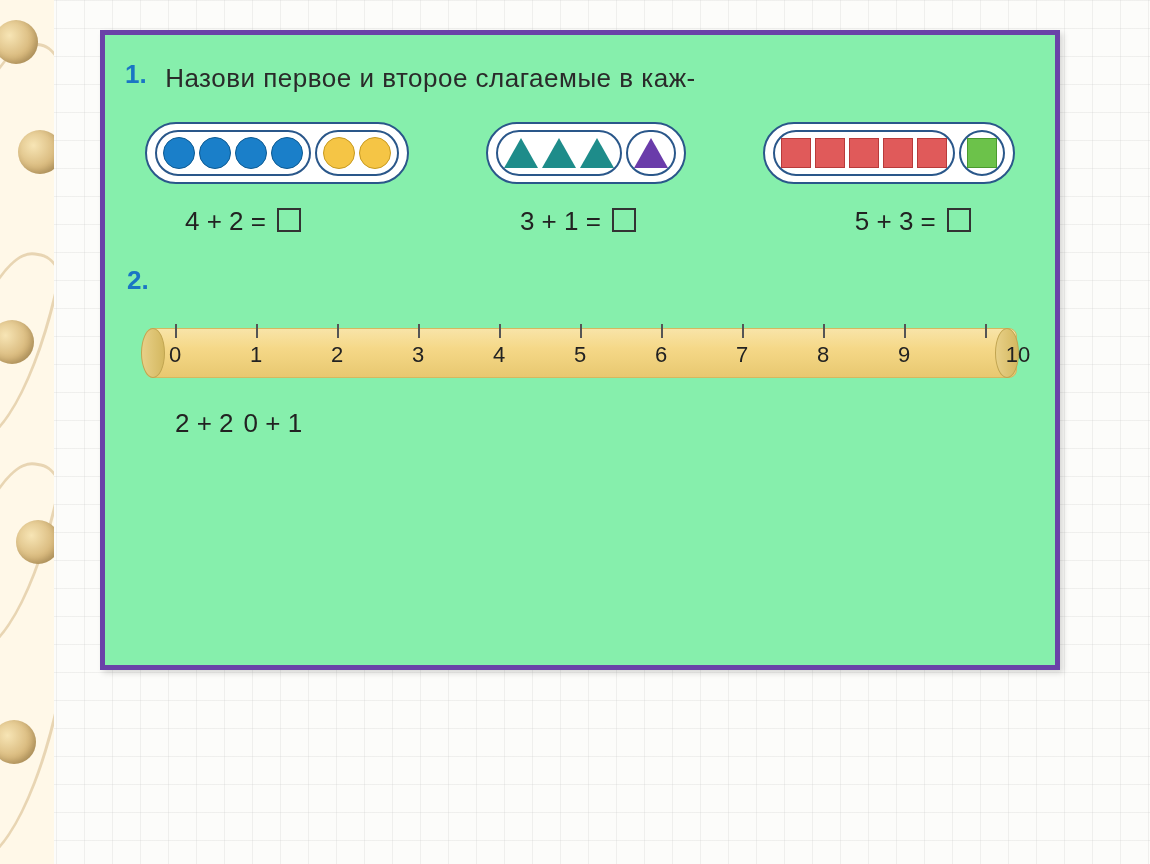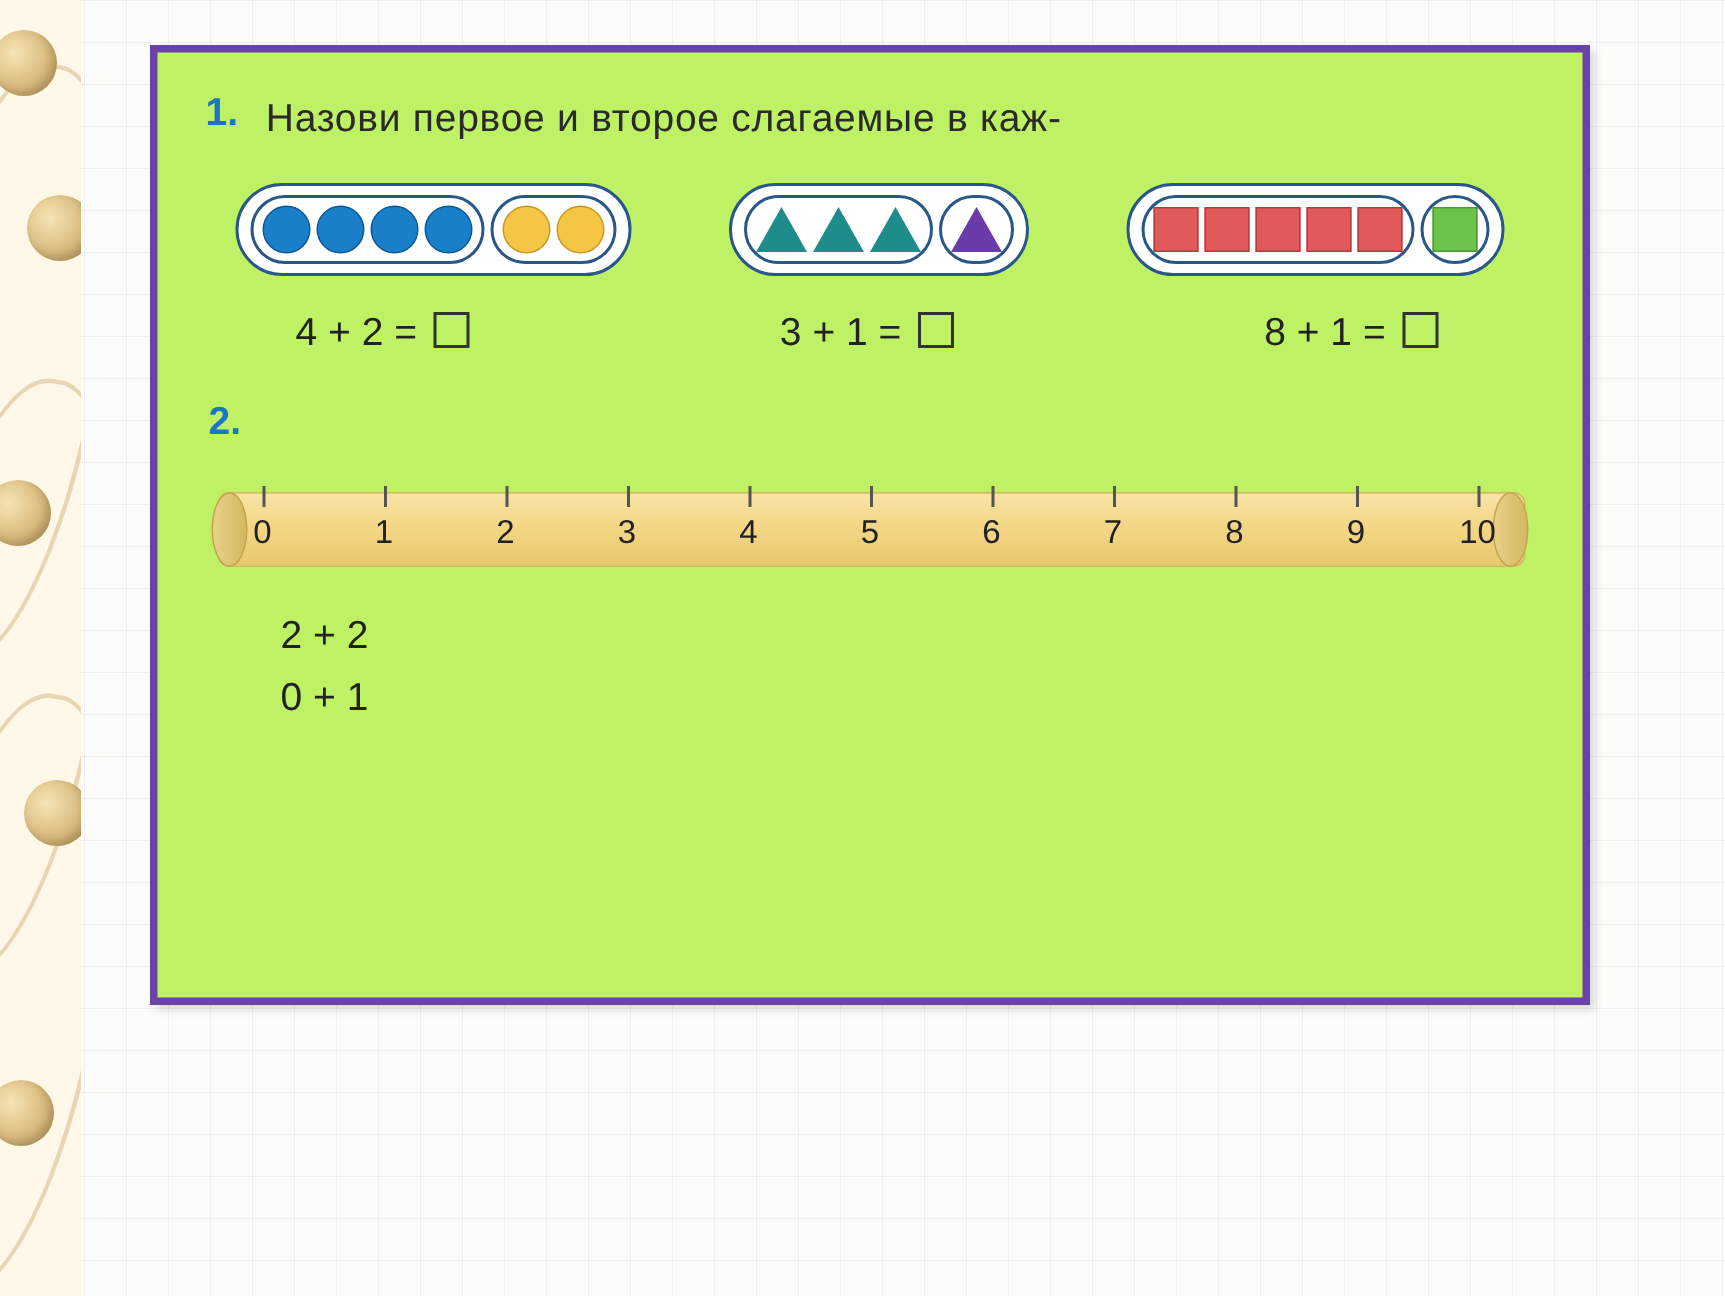--- a/index.html
+++ b/index.html
@@ -36,23 +36,23 @@
     border-radius: 60px / 200px;
     left: -60px;
     transform: rotate(10deg);
   }
   .main-frame {
     position: absolute;
     left: 100px; top: 30px;
     width: 960px;
     height: 640px;
     border: 5px solid #6a42a8;
-    background: #bef264;
+    background: #86efac;
     box-shadow: 3px 3px 6px rgba(0,0,0,0.15);
-    padding: 24px 32px;
+    padding: 24px 20px;
     box-sizing: border-box;
   }
   .task-number {
     color: #1a75c4;
     font-size: 26px;
     font-weight: bold;
     margin-right: 14px;
     vertical-align: top;
   }
   .task-text {
@@ -172,21 +172,21 @@
     transform: translateX(-50%);
   }
   .eq-grid {
     display: flex;
     justify-content: space-between;
     margin-top: 28px;
     padding: 0 50px;
     font-size: 26px;
     color: #222;
   }
-  .eq-col { display: flex; flex-direction: column; gap: 10px; }
+  .eq-col { display: flex; flex-direction: row; gap: 10px; }
   .sm-box {
     display: inline-block;
     width: 18px; height: 18px;
     border: 2px solid #333;
     vertical-align: middle;
     position: relative;
     top: -2px;
   }
 </style>
 </head>
@@ -248,21 +248,21 @@
       </div>
       <div class="inner-capsule">
         <div class="square-shape green-square"></div>
       </div>
     </div>
   </div>
 
   <div class="eq-row">
     <div><span>4 + 2 = </span><span class="box"></span></div>
     <div><span>3 + 1 = </span><span class="box"></span></div>
-    <div><span>8 + 1 = </span><span class="box"></span></div>
+    <div><span>5 + 3 = </span><span class="box"></span></div>
   </div>
 
   <div class="task2-label">2.</div>
 
   <div class="ruler">
     <div class="ruler-body"></div>
     <div class="ruler-cap left"></div>
     <div class="ruler-cap right"></div>
     <div id="ruler-ticks">
         <div class="tick" style="left: 30px;"></div>
@@ -279,21 +279,21 @@
         <div class="tick-label" style="left: 435px;">5</div>
         <div class="tick" style="left: 516px;"></div>
         <div class="tick-label" style="left: 516px;">6</div>
         <div class="tick" style="left: 597px;"></div>
         <div class="tick-label" style="left: 597px;">7</div>
         <div class="tick" style="left: 678px;"></div>
         <div class="tick-label" style="left: 678px;">8</div>
         <div class="tick" style="left: 759px;"></div>
         <div class="tick-label" style="left: 759px;">9</div>
         <div class="tick" style="left: 840px;"></div>
-        <div class="tick-label" style="left: 840px;">10</div>
+        <div class="tick-label" style="left: 873px;">10</div>
       </div>
   </div>
 
   <div class="eq-grid">
     <div class="eq-col">
       <div>2 + 2</div>
       <div>0 + 1</div>
     </div>
   </div>
 

